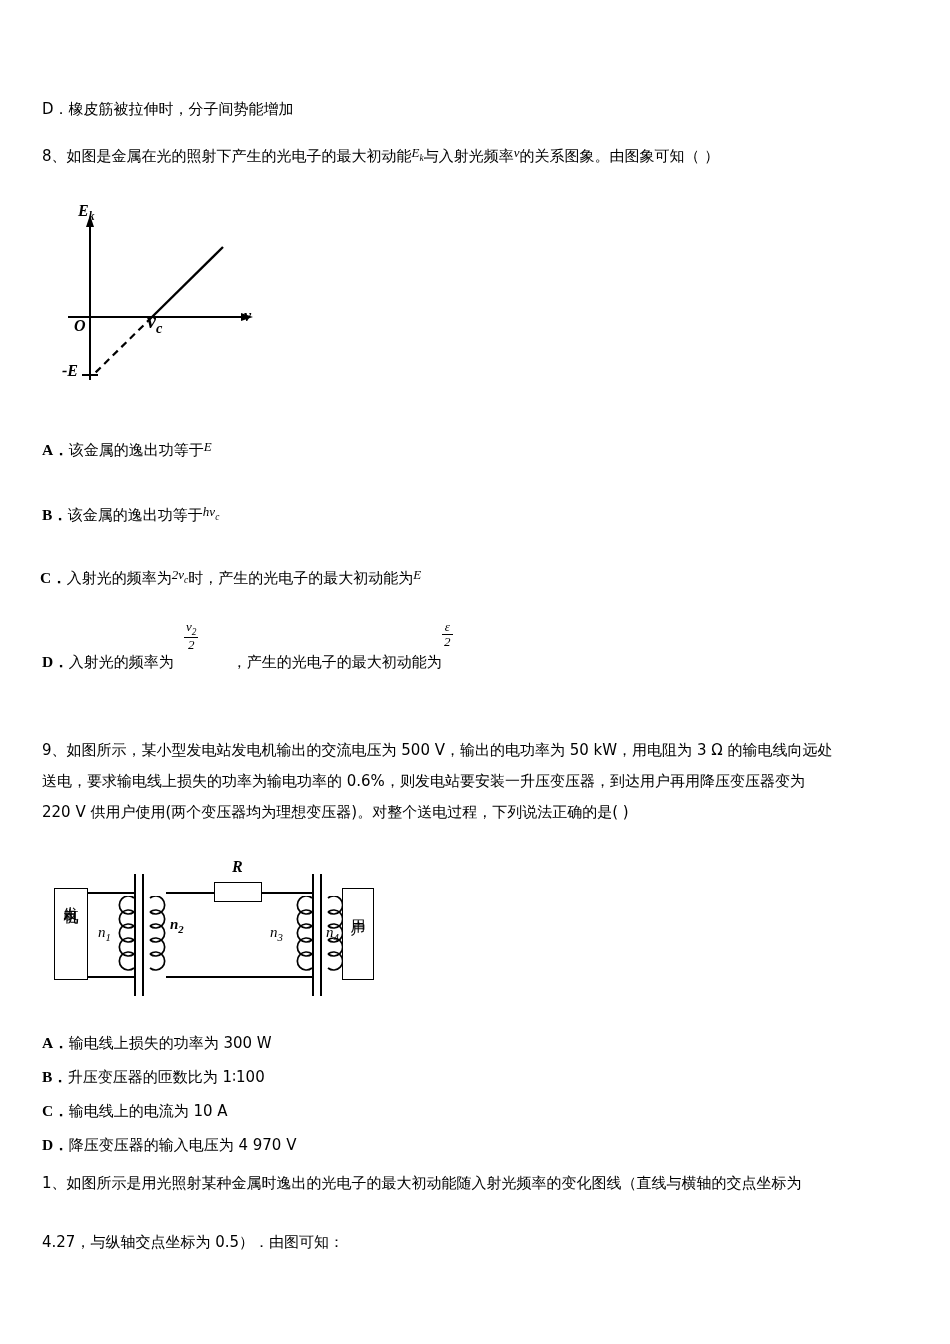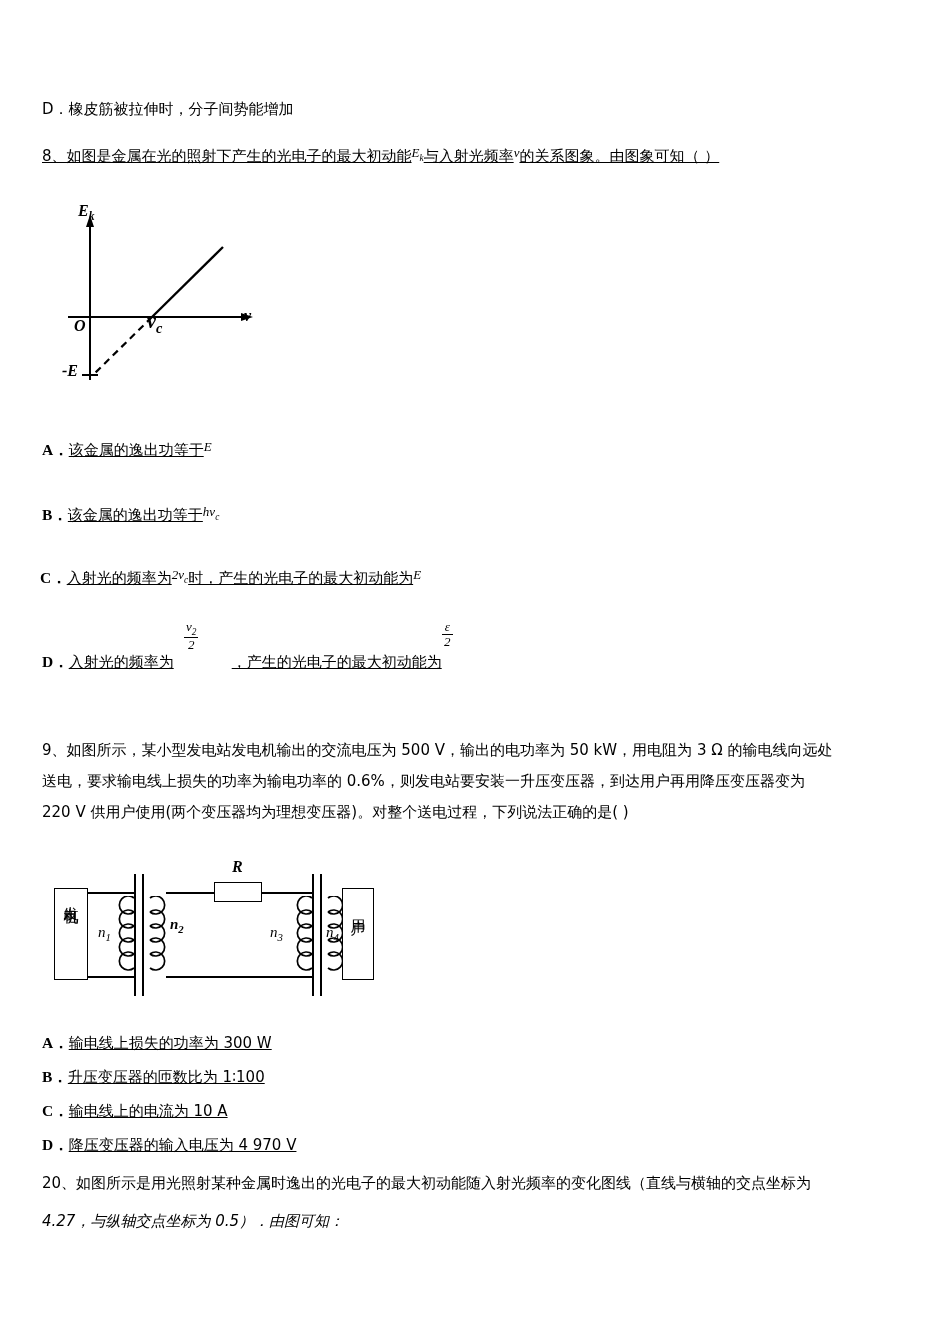--- a/index.html
+++ b/index.html
@@ -41,21 +41,21 @@
     vertical-align: middle;
     text-align: center;
     font-style: italic;
     font-size: 13px;
     line-height: 1.05;
     position: relative;
     top: -2px;
   }
   .frac .num { display: block; padding: 0 2px; }
   .frac .den { display: block; border-top: 1px solid #000; padding: 0 2px; }
-  .q-text { font-family: "DejaVu Sans", sans-serif; font-size: 15px; text-decoration: underline; }
+  .q-text { font-family: "DejaVu Sans", sans-serif; font-size: 15px; }
   .para {
     position: absolute;
     font-family: "DejaVu Sans", sans-serif;
     font-size: 15px;
     line-height: 31px;
   }
   .fig1 { position: absolute; }
   .fig2 { position: absolute; }
   .vert-text {
     writing-mode: vertical-rl;
@@ -199,17 +199,17 @@
     <span class="opt-label">B．</span><span class="q-text">升压变压器的匝数比为 1∶100</span>
   </div>
   <div class="line" style="left:42px; top:1099px;">
     <span class="opt-label">C．</span><span class="q-text">输电线上的电流为 10 A</span>
   </div>
   <div class="line" style="left:42px; top:1133px;">
     <span class="opt-label">D．</span><span class="q-text">降压变压器的输入电压为 4 970 V</span>
   </div>
 
   <div class="para" style="left:42px; top:1168px; width:890px;">
-    <div>20、如图所示是用光照射某种金属时逸出的光电子的最大初动能随入射光频率的变化图线（直线与横轴的交点坐标为</div>
-    <div style="margin-top:7px;font-style:italic;">4.27，与纵轴交点坐标为 0.5）．由图可知：</div>
+    <div>1、如图所示是用光照射某种金属时逸出的光电子的最大初动能随入射光频率的变化图线（直线与横轴的交点坐标为</div>
+    <div style="margin-top:28px;">4.27，与纵轴交点坐标为 0.5）．由图可知：</div>
   </div>
 
 </div>
 
 </body></html>

